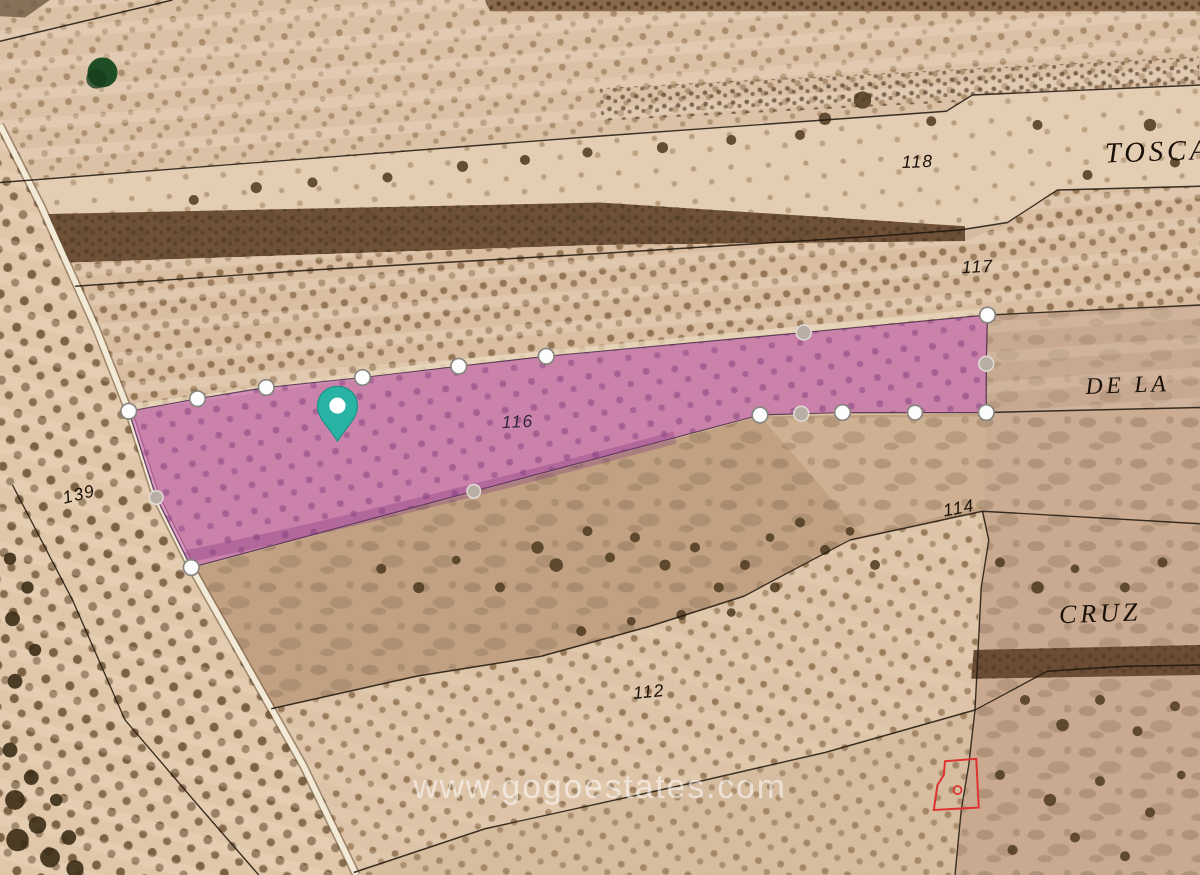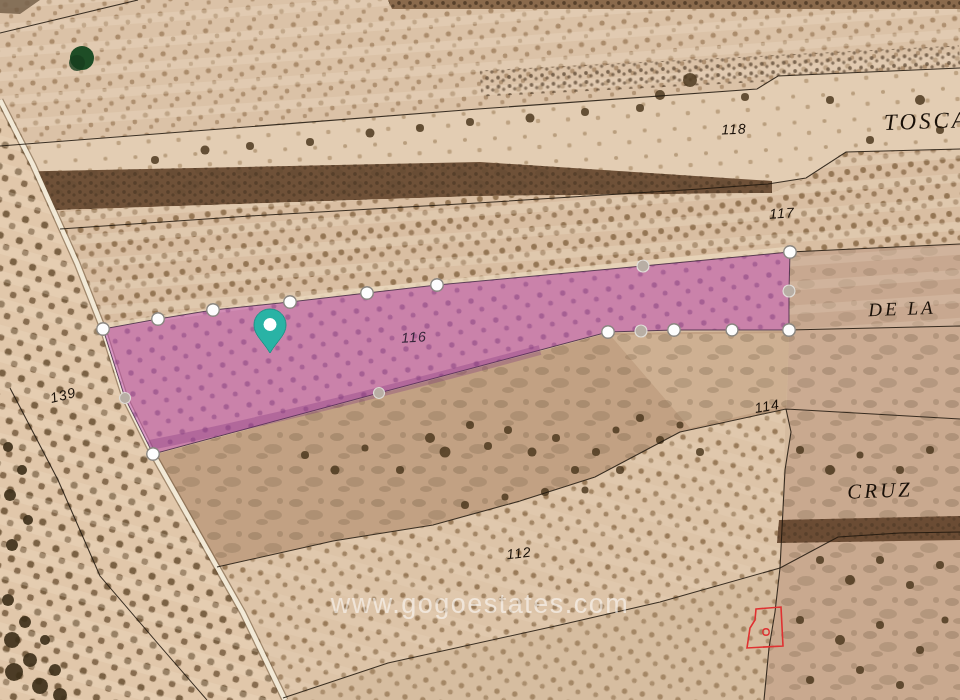--- a/index.html
+++ b/index.html
@@ -3,21 +3,21 @@
 <meta charset="utf-8">
 <style>
   html,body{margin:0;padding:0;background:#222;}
   .stage{position:relative;width:960px;height:700px;overflow:hidden;
          font-family:"Liberation Sans",sans-serif;background:#d5bb9f;}
   .stage svg.base{position:absolute;left:0;top:0;}
   .lbl{position:absolute;color:#191008;font-style:italic;white-space:nowrap;
        transform:translate(-50%,-50%);}
   .num{font-size:14px;letter-spacing:1px;font-family:"Liberation Sans",sans-serif;}
   .place{font-family:"Liberation Serif",serif;letter-spacing:3px;}
-  .watermark{position:absolute;left:480px;top:604px;transform:translate(-50%,-50%);
+  .watermark{position:absolute;left:480px;top:630px;transform:translate(-50%,-50%);
        font-size:27px;letter-spacing:1.5px;color:rgba(255,255,255,.55);
        font-family:"Liberation Sans",sans-serif;font-weight:400;}
   .pin{position:absolute;left:250px;top:307px;width:40px;height:48px;cursor:pointer;}
   .vw{fill:#fdfdfd;stroke:#8a8680;stroke-width:1.4;}
   .vg{fill:#b8aea4;stroke:#e0ddd8;stroke-width:1.2;}
   .bline{fill:none;stroke:#1d150c;stroke-width:1.1;opacity:.85;}
 </style>
 </head>
 <body>
 

